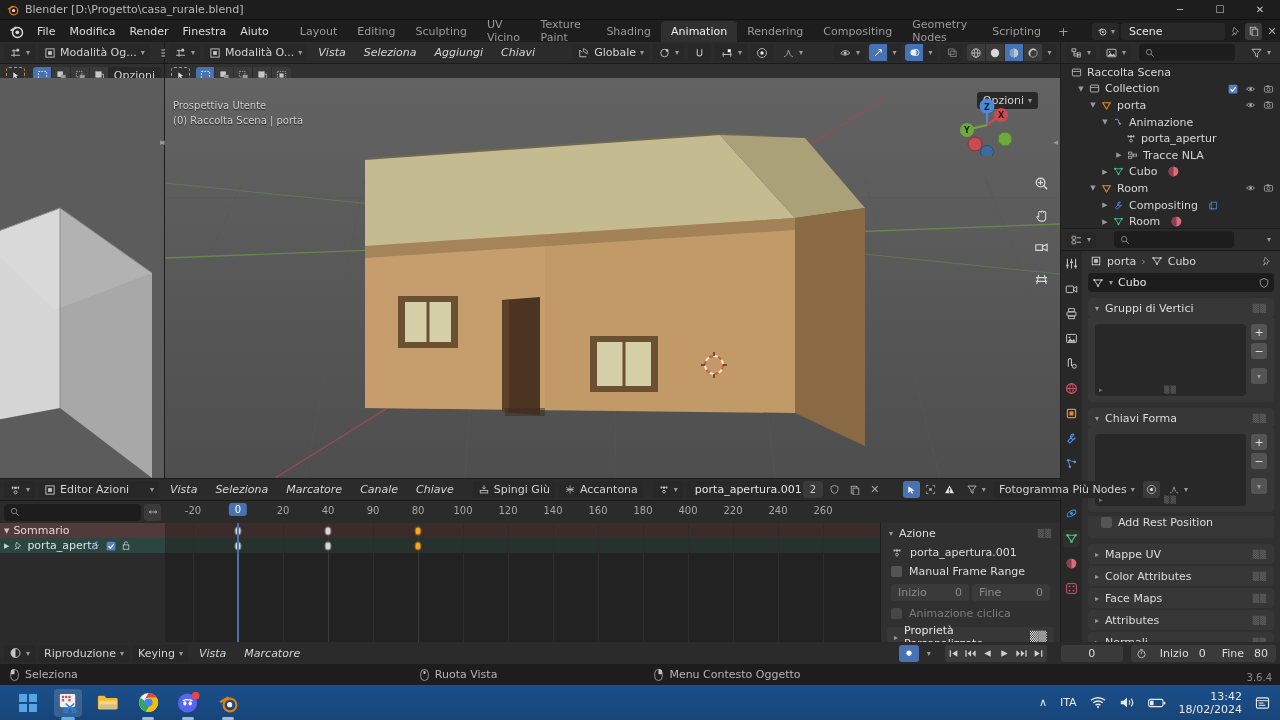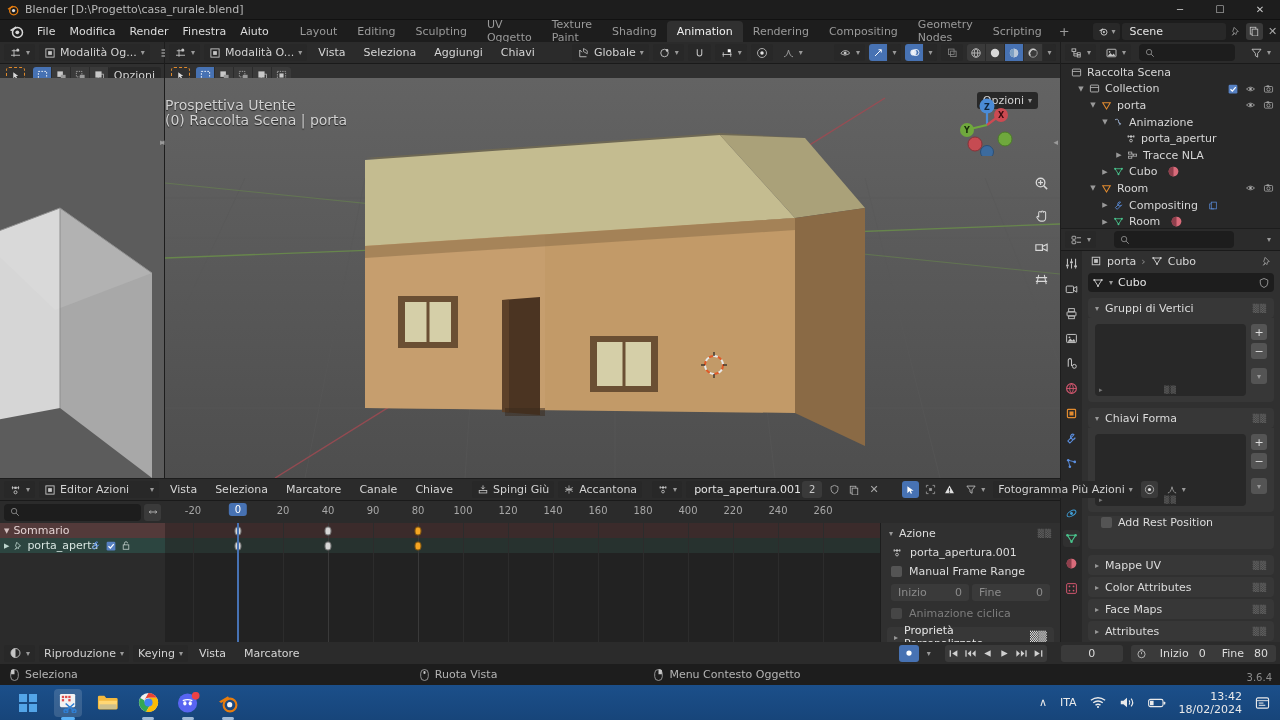--- a/index.html
+++ b/index.html
@@ -60,21 +60,21 @@
   .ed-header {
     height:22px; background:#2b2b2b; display:flex; align-items:center;
     gap:4px; padding:0 4px; font-size:11px; color:#d2d2d2;
     border-bottom:1px solid #1a1a1a;
   }
   .hdr-btn {
     background:#282828; height:17px; border-radius:3px; display:flex; align-items:center;
     padding:0 5px; gap:4px; color:#d2d2d2; font-size:11px; white-space:nowrap;
   }
   .hdr-btn.plain { background:transparent; }
-  .hmenu { padding:3px 7px; border-radius:3px; color:#d6d6d6; }
+  .hmenu { padding:3px 7px; border-radius:3px; color:#d6d6d6;font-style:italic; }
   .chev { font-size:8px; color:#999; }
   .seg { display:flex; background:#282828; border-radius:3px; overflow:hidden; }
   .seg > div {
     width:19px; height:17px; display:flex; align-items:center; justify-content:center;
     background:#3a3a3a; border-right:1px solid #2b2b2b; color:#c8c8c8;
   }
   .seg > div.on { background:#4772b3; }
   .seg > div:last-child { border-right:none; }
 
   
@@ -91,21 +91,21 @@
     background:#2b2b2b; }
   .leftview .canvas { position:absolute; left:0; top:36px; width:164px; height:400px;
     background:#5c5c5c; overflow:hidden; }
 
   
   .mainview { position:absolute; left:165px; top:0; width:895px; height:436px;
     background:#2b2b2b; }
   .mainview .canvas { position:absolute; left:0; top:36px; width:895px; height:400px;
     overflow:hidden; }
 
-  .vp-text { position:absolute; left:0; top:4px; font-size:14px; color:#d2d2d2;
+  .vp-text { position:absolute; left:8px; top:4px; font-size:10px; color:#d2d2d2;
     text-shadow:0 1px 1px rgba(0,0,0,.7); line-height:15px; pointer-events:none; }
 
   .opzioni-btn {
     position:absolute; right:6px; top:4px; background:#282828; height:17px;
     display:flex; align-items:center; gap:4px; padding:0 6px; border-radius:3px;
     font-size:11px; color:#d2d2d2;
   }
 
   
   .gizmo { position:absolute; right:42px; top:5px; width:62px; height:62px; }
@@ -149,21 +149,21 @@
   .panel-hdr .grip { margin-left:auto; color:#6d6d6d; font-size:8px; letter-spacing:1px; }
   .panel-body { margin:0 6px; background:#373737; border-radius:0 0 4px 4px;
     padding:6px 7px; display:flex; gap:5px; }
   .listbox { flex:1; height:72px; background:#282828; border-radius:4px; position:relative; }
   .listbox .lb-foot { position:absolute; left:4px; bottom:2px; color:#777; font-size:7px; }
   .listbox .lb-grip { position:absolute; left:50%; bottom:2px; transform:translateX(-50%);
     color:#6d6d6d; font-size:7px; letter-spacing:1px; }
   .vbtns { display:flex; flex-direction:column; gap:3px; }
   .sqbtn { width:16px; height:16px; background:#545454; border-radius:3px;
     display:flex; align-items:center; justify-content:center; font-size:11px; color:#ddd; }
-  .chk-row { margin:4px 6px 15px 13px; display:flex; align-items:center; gap:6px;
+  .chk-row { margin:4px 6px 4px 13px; display:flex; align-items:center; gap:6px;
     font-size:11px; color:#dcdcdc; }
   .cbox { width:11px; height:11px; background:#545454; border-radius:2px; }
   .ver { position:absolute; right:8px; bottom:2px; color:#8d8d8d; font-size:10px; }
 
   
   .dope { position:absolute; left:0; top:437px; width:1060px; height:198px;
     background:#282828; }
   .dope-chanhdr { position:absolute; left:0; top:22px; width:165px; height:22px;
     background:#2b2b2b; display:flex; align-items:center; gap:3px; padding:0 4px; }
   .searchbox { flex:1; height:17px; background:#1d1d1d; border-radius:4px; display:flex;
@@ -278,21 +278,21 @@
     <div class="menu-item">File</div>
     <div class="menu-item">Modifica</div>
     <div class="menu-item">Render</div>
     <div class="menu-item">Finestra</div>
     <div class="menu-item">Aiuto</div>
 
     <div class="ws-tabs">
       <div class="ws-tab">Layout</div>
       <div class="ws-tab">Editing</div>
       <div class="ws-tab">Sculpting</div>
-      <div class="ws-tab">UV Oggetto</div>
+      <div class="ws-tab">UV Vicino</div>
       <div class="ws-tab">Texture Paint</div>
       <div class="ws-tab">Shading</div>
       <div class="ws-tab active">Animation</div>
       <div class="ws-tab">Rendering</div>
       <div class="ws-tab">Compositing</div>
       <div class="ws-tab">Geometry Nodes</div>
       <div class="ws-tab">Scripting</div>
       <div class="ws-plus">+</div>
     </div>
 
@@ -1239,21 +1239,21 @@
                 <rect x="7.2" y="11" width="1.6" height="1.6" fill="#2b2b2b"></rect>
               </svg>
           </div>
           <div class="hdr-btn plain">
             <svg width="12" height="11" viewBox="0 0 16 16">
                 <path d="M2 3 L14 3 L9.5 8.5 L9.5 13.5 L6.5 11.5 L6.5 8.5 Z" fill="none" stroke="#c5c5c5" stroke-width="1.2"></path>
               </svg>
             <span class="chev">▾</span>
           </div>
           <div class="hdr-btn" style="min-width:118px">
-            <span style="flex:1">Fotogramma Più Azioni</span>
+            <span style="flex:1">Fotogramma Più Nodes</span>
             <span class="chev">▾</span>
           </div>
           <div class="mini-btn">
             <svg width="11" height="11" viewBox="0 0 16 16">
                 <circle cx="8" cy="8" r="6" fill="none" stroke="#c5c5c5" stroke-width="1.1"></circle>
                 <circle cx="8" cy="8" r="2.3" fill="#e5e5e5"></circle>
               </svg>
           </div>
           <div class="hdr-btn plain">
             <svg width="12" height="11" viewBox="0 0 16 16">

